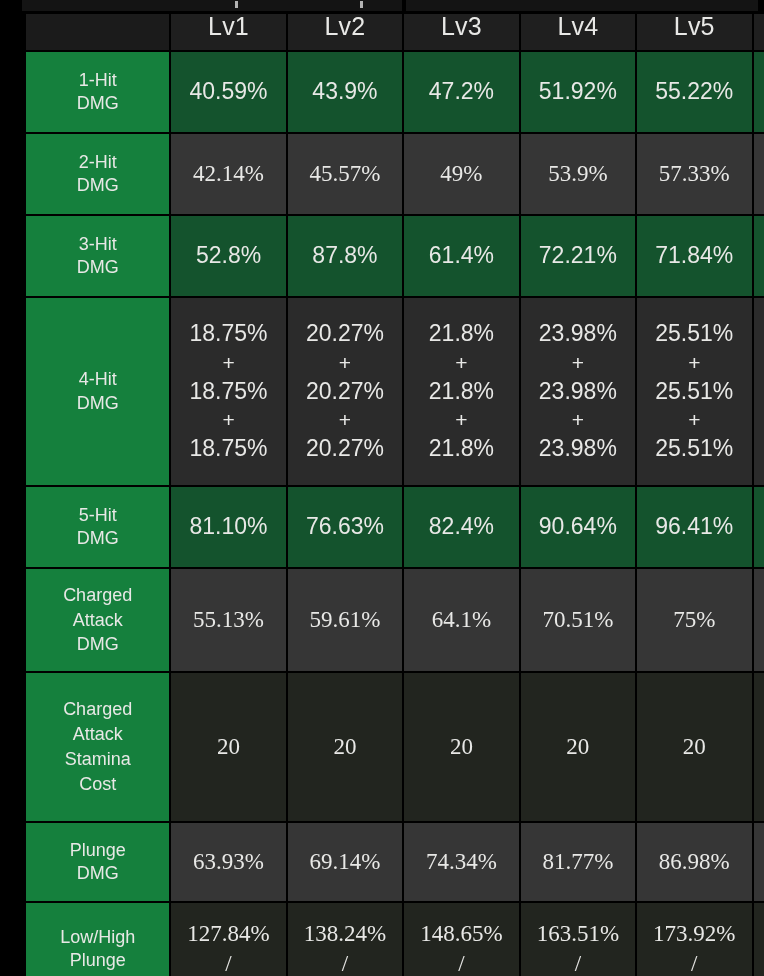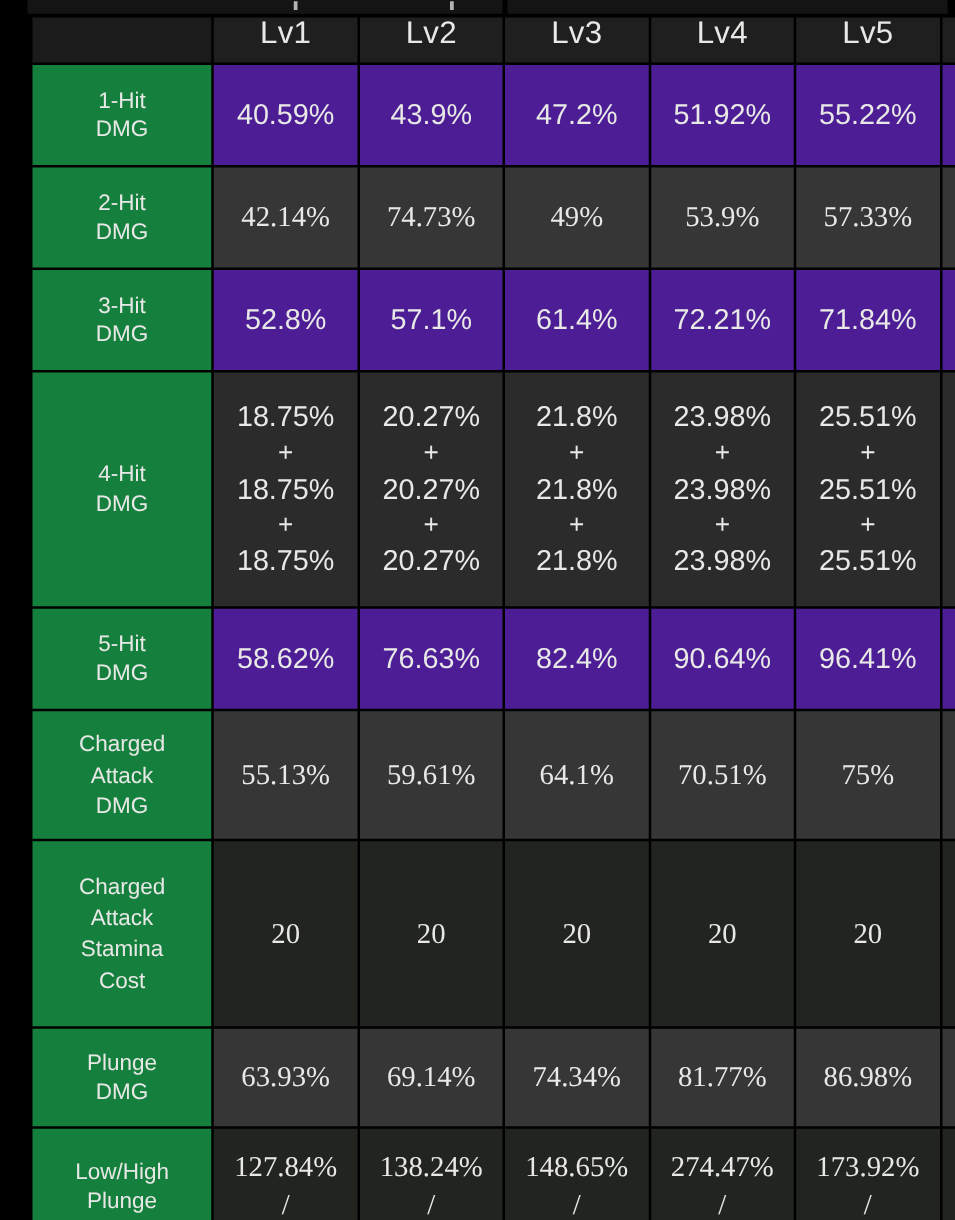--- a/index.html
+++ b/index.html
@@ -101,21 +101,21 @@
     background: #15803d;
     font-size: 18px;
     padding: 0 6px;
   }
 
   
   td.val {
     font-size: 23px;
     padding: 0 2px;
   }
-  tr.tint-green td.val { background: #4c1d95; }
+  tr.tint-green td.val { background: #14532d; }
   tr.tint-gray  td.val { background: #363636; font-family: Liberation Serif, serif; }
   tr.tint-dark  td.val { background: #2b2b2b; }
   tr.tint-deep  td.val { background: #22251f; font-family: Liberation Serif, serif; }
 
   
   tr.r-std td { height: 80px; }
   tr.r-quad td { height: 187px; }
   tr.r-charged td { height: 102px; }
   tr.r-stam td { height: 148px; }
   tr.r-plunge td { height: 78px; }
@@ -182,36 +182,36 @@
         </tr>
 
         <tr class="r-std tint-gray">
           <td class="rowlabel">
             <span class="stack">
               <span>2-Hit</span>
               <span>DMG</span>
             </span>
           </td>
           <td class="val">42.14%</td>
-          <td class="val">74.73%</td>
+          <td class="val">45.57%</td>
           <td class="val">49%</td>
           <td class="val">53.9%</td>
           <td class="val">57.33%</td>
           <td class="val">61.25%</td>
         </tr>
 
         <tr class="r-std tint-green">
           <td class="rowlabel">
             <span class="stack">
               <span>3-Hit</span>
               <span>DMG</span>
             </span>
           </td>
           <td class="val">52.8%</td>
-          <td class="val">57.1%</td>
+          <td class="val">87.8%</td>
           <td class="val">61.4%</td>
           <td class="val">72.21%</td>
           <td class="val">71.84%</td>
           <td class="val">76.75%</td>
         </tr>
 
         <tr class="r-quad tint-dark">
           <td class="rowlabel">
             <span class="stack">
               <span>4-Hit</span>
@@ -274,21 +274,21 @@
           </td>
         </tr>
 
         <tr class="r-std tint-green">
           <td class="rowlabel">
             <span class="stack">
               <span>5-Hit</span>
               <span>DMG</span>
             </span>
           </td>
-          <td class="val">58.62%</td>
+          <td class="val">81.10%</td>
           <td class="val">76.63%</td>
           <td class="val">82.4%</td>
           <td class="val">90.64%</td>
           <td class="val">96.41%</td>
           <td class="val">103%</td>
         </tr>
 
         <tr class="r-charged tint-gray">
           <td class="rowlabel tall">
             <span class="stack">
@@ -357,21 +357,21 @@
             </span>
           </td>
           <td class="val">
             <span class="stack">
               <span>148.65%</span>
               <span>/</span>
             </span>
           </td>
           <td class="val">
             <span class="stack">
-              <span>274.47%</span>
+              <span>163.51%</span>
               <span>/</span>
             </span>
           </td>
           <td class="val">
             <span class="stack">
               <span>173.92%</span>
               <span>/</span>
             </span>
           </td>
           <td class="val">

